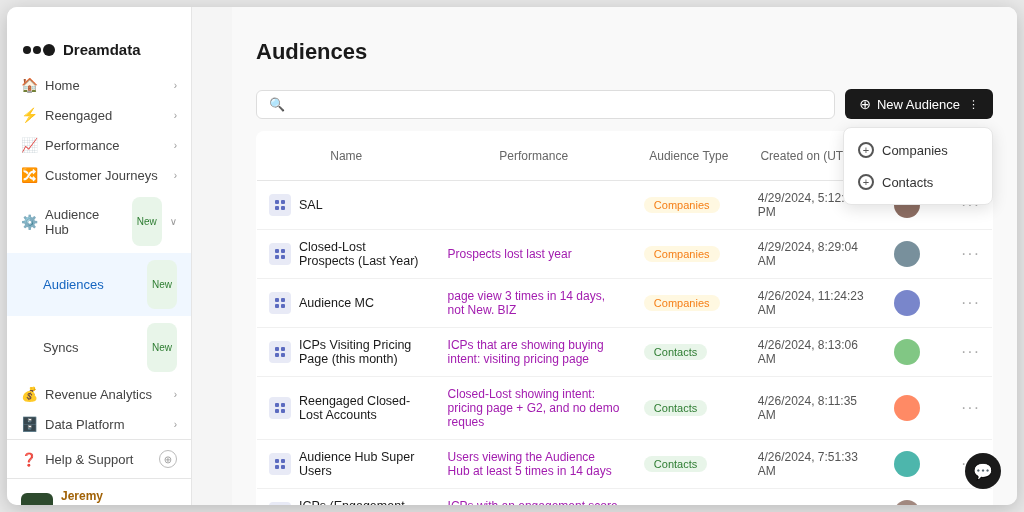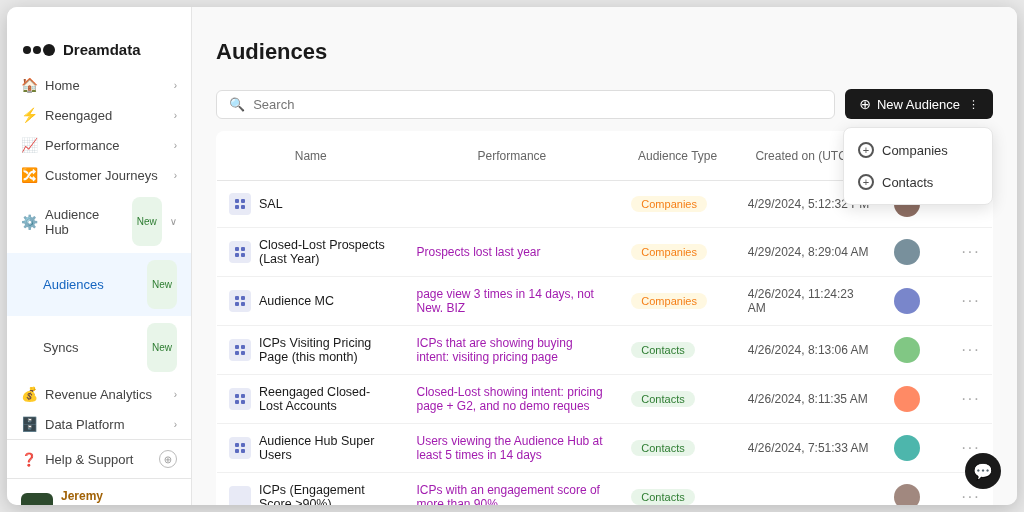--- a/index.html
+++ b/index.html
@@ -14,20 +14,21 @@
       justify-content: center;
     }
     .window {
       width: 1010px;
       height: 498px;
       background: #f5f5f5;
       border-radius: 10px;
       display: flex;
       overflow: hidden;
       box-shadow: 0 4px 20px rgba(0,0,0,0.2);
+      gap: 40px;
     }
     
     .titlebar {
       position: absolute;
       top: 8px;
       left: 14px;
       display: flex;
       gap: 6px;
     }
     .traffic-light {
@@ -454,21 +455,20 @@
   </div>
 
   <div class="main">
     <div class="main-header" style="padding-top:32px;">
       <div class="page-title">Audiences</div>
     </div>
 
     <div class="toolbar">
       <div class="search-box">
         <span class="search-icon">🔍</span>
-        <input class="search-input" type="text" placeholder="Search" style="">
       </div>
       <button class="btn-new-audience">
         <span style="font-size:14px;">⊕</span>
         <span>New Audience</span>
         <span style="font-size:11px;margin-left:2px;">⋮</span>
       </button>
 
       <div class="dropdown-menu">
         <div class="dropdown-item">
           <div class="dropdown-circle"></div>

